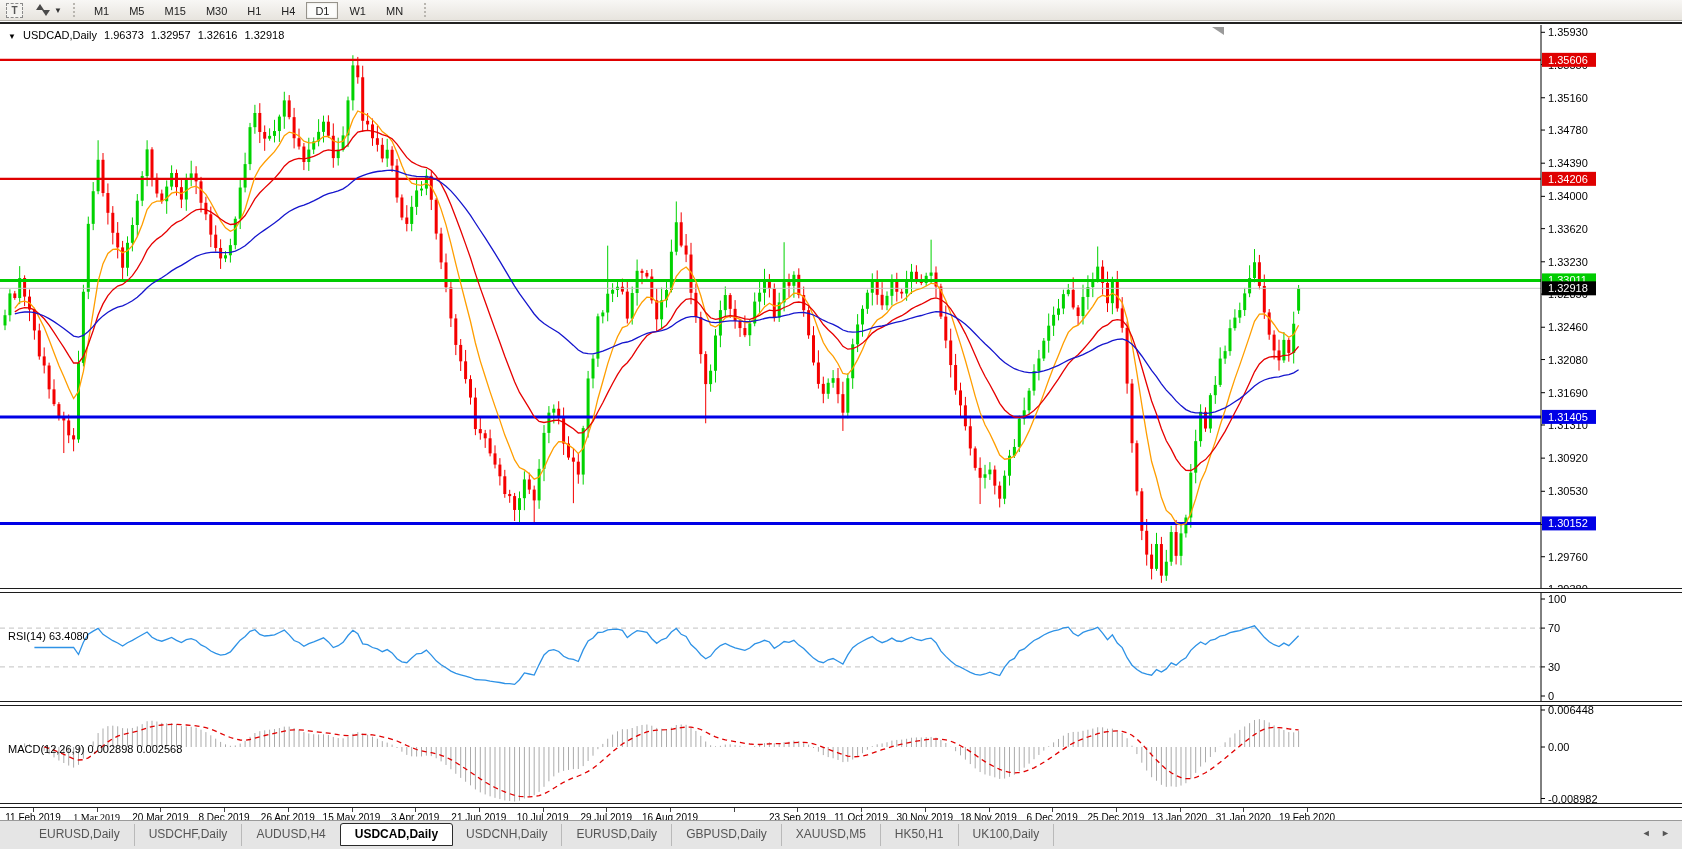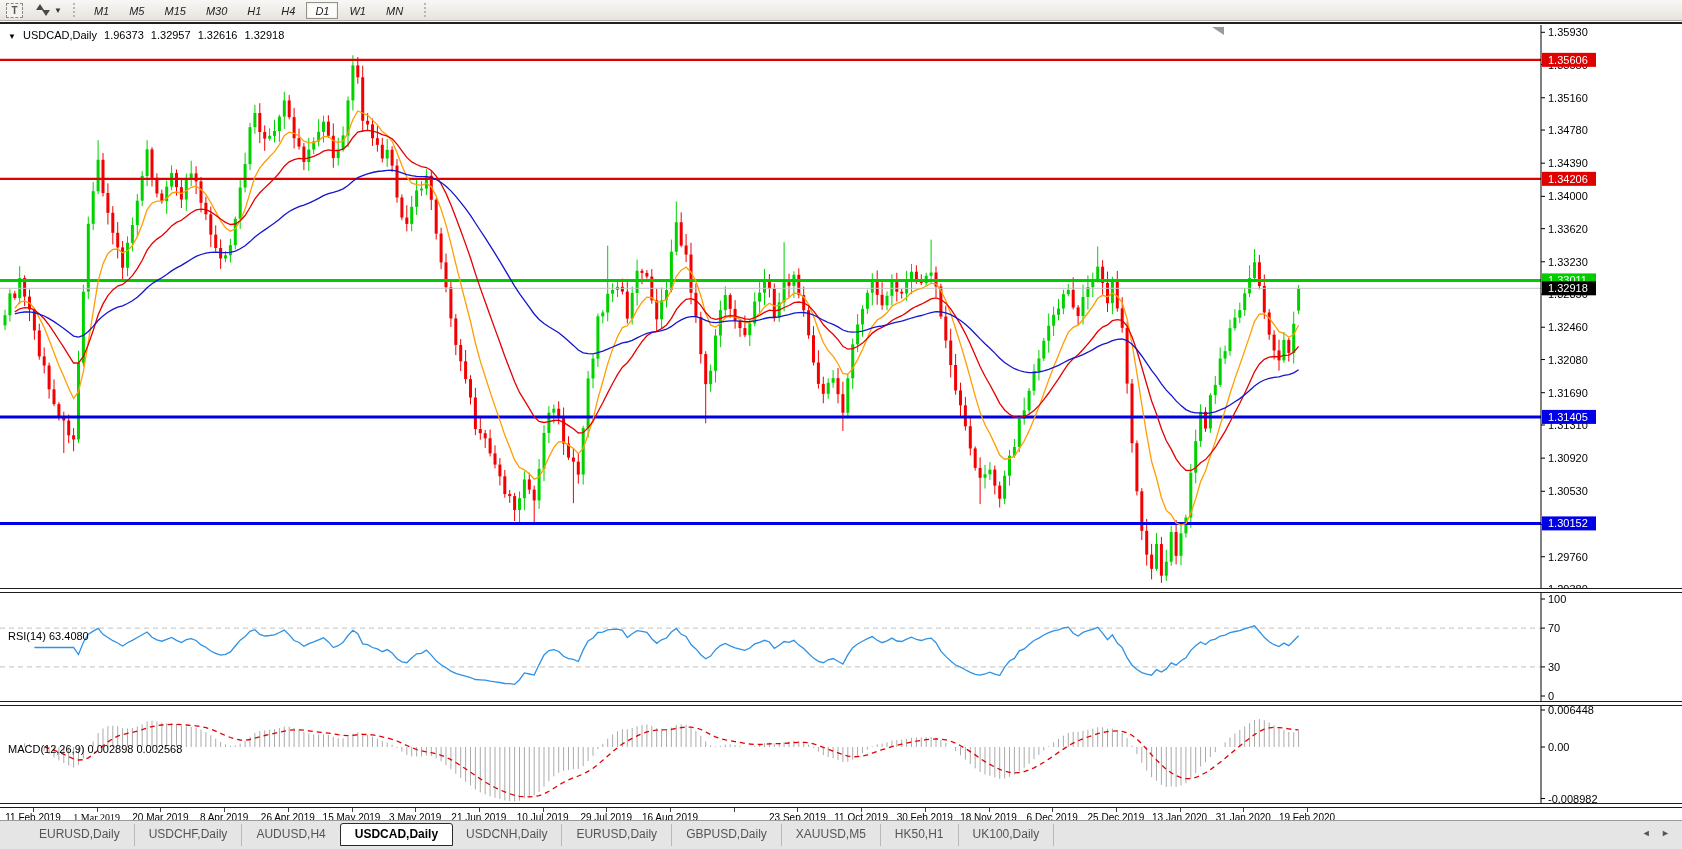--- a/index.html
+++ b/index.html
@@ -19,21 +19,21 @@
                      border-left:4px solid transparent; border-right:4px solid transparent;
                      border-bottom:6px solid #4a4a4a; }
   .arrows-icon .a2 { position:absolute; left:7px; top:7px; width:0; height:0;
                      border-left:4px solid transparent; border-right:4px solid transparent;
                      border-top:6px solid #4a4a4a; }
   .caret { font-size:8px; color:#333; margin-left:3px; }
   .grip { width:5px; height:15px; margin:0 7px 0 10px;
           background:repeating-linear-gradient(#b9b6b0 0 2px, transparent 2px 4px);
           background-size:2px 100%; background-repeat:repeat-y; background-position:1px 0; }
   .tf-btn { font-size:11px; color:#222; padding:2px 8px; margin:0 1px; border:1px solid transparent;
-            height:17px; line-height:13px; cursor:default;font-style:italic; }
+            height:17px; line-height:13px; cursor:default; }
   .tf-btn.active { background:#fcfcfb; border:1px solid #96938b; box-shadow:inset 0 0 2px #d8d5cf; }
 
   
   #chartwin { position:absolute; left:0; top:22px; width:1682px; height:827px;
               border-top:2px solid #222; background:#fff; }
   #title-row { position:absolute; left:8px; top:5px; font-size:11px; color:#000; z-index:30; }
   #title-row span { margin-right:4px; }
   .pane-svg { position:absolute; left:0; }
   #main-svg  { top:1px;   height:567px; }
   #rsi-svg   { top:569px; height:108px; }
@@ -996,43 +996,43 @@
     <div id="sep3" class="sep"></div>
 
     <div id="date-axis">
         <div class="date-tick" style="left: 33px;"></div>
         <div class="date-lbl" style="left: 33px;">11 Feb 2019</div>
         <div class="date-tick" style="left: 96.7px;"></div>
         <div class="date-lbl" style="left: 96.7px; font-family: Liberation Serif, serif;">1 Mar 2019</div>
         <div class="date-tick" style="left: 160.4px;"></div>
         <div class="date-lbl" style="left: 160.4px;">20 Mar 2019</div>
         <div class="date-tick" style="left: 224.1px;"></div>
-        <div class="date-lbl" style="left: 224.1px;">8 Apr 2019</div>
+        <div class="date-lbl" style="left: 224.1px;">8 Dec 2019</div>
         <div class="date-tick" style="left: 287.8px;"></div>
         <div class="date-lbl" style="left: 287.8px;">26 Apr 2019</div>
         <div class="date-tick" style="left: 351.5px;"></div>
         <div class="date-lbl" style="left: 351.5px;">15 May 2019</div>
         <div class="date-tick" style="left: 415.2px;"></div>
-        <div class="date-lbl" style="left: 415.2px;">3 May 2019</div>
+        <div class="date-lbl" style="left: 415.2px;">3 Apr 2019</div>
         <div class="date-tick" style="left: 478.9px;"></div>
         <div class="date-lbl" style="left: 478.9px;">21 Jun 2019</div>
         <div class="date-tick" style="left: 542.6px;"></div>
         <div class="date-lbl" style="left: 542.6px;">10 Jul 2019</div>
         <div class="date-tick" style="left: 606.3px;"></div>
         <div class="date-lbl" style="left: 606.3px;">29 Jul 2019</div>
         <div class="date-tick" style="left: 670px;"></div>
         <div class="date-lbl" style="left: 670px;">16 Aug 2019</div>
         <div class="date-tick" style="left: 733.7px;"></div>
         <div class="date-lbl" style="left: 733.7px; margin-top: 35px;">4 Sep 2019</div>
         <div class="date-tick" style="left: 797.4px;"></div>
         <div class="date-lbl" style="left: 797.4px;">23 Sep 2019</div>
         <div class="date-tick" style="left: 861.1px;"></div>
         <div class="date-lbl" style="left: 861.1px; text-decoration: underline;">11 Oct 2019</div>
         <div class="date-tick" style="left: 924.8px;"></div>
-        <div class="date-lbl" style="left: 924.8px;">30 Feb 2019</div>
+        <div class="date-lbl" style="left: 924.8px;">30 Nov 2019</div>
         <div class="date-tick" style="left: 988.5px;"></div>
         <div class="date-lbl" style="left: 988.5px;">18 Nov 2019</div>
         <div class="date-tick" style="left: 1052.2px;"></div>
         <div class="date-lbl" style="left: 1052.2px;">6 Dec 2019</div>
         <div class="date-tick" style="left: 1115.9px;"></div>
         <div class="date-lbl" style="left: 1115.9px;">25 Dec 2019</div>
         <div class="date-tick" style="left: 1179.6px;"></div>
         <div class="date-lbl" style="left: 1179.6px;">13 Jan 2020</div>
         <div class="date-tick" style="left: 1243.3px;"></div>
         <div class="date-lbl" style="left: 1243.3px;">31 Jan 2020</div>

